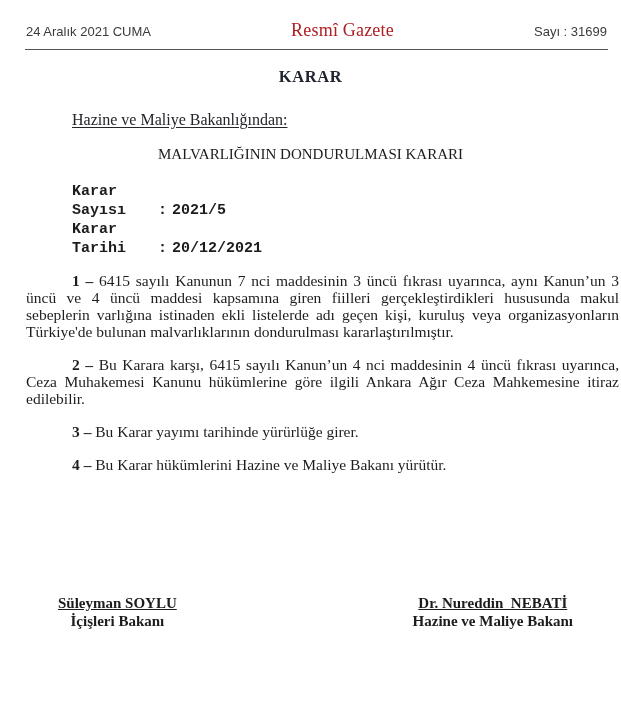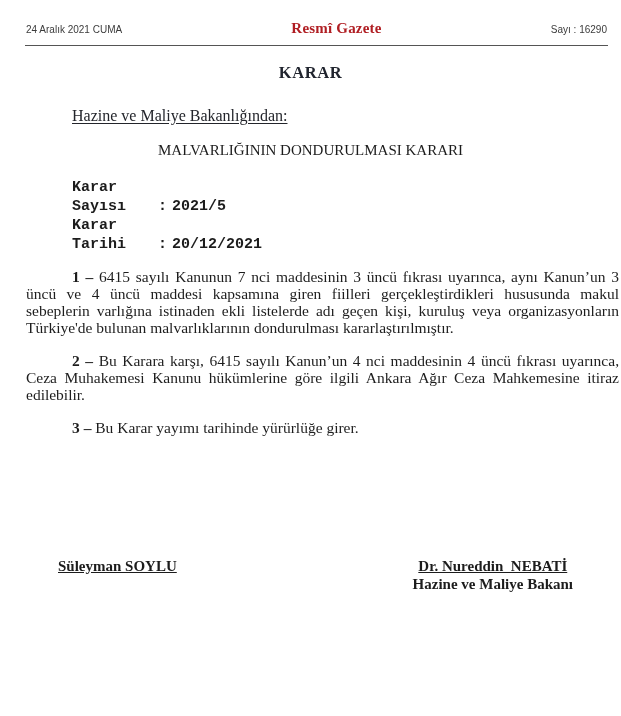--- a/index.html
+++ b/index.html
@@ -22,26 +22,26 @@
   
   .masthead {
     display: flex;
     justify-content: space-between;
     align-items: baseline;
     padding: 20px 14px 0 26px;
   }
   .masthead .date,
   .masthead .issue {
     font-family: "Liberation Sans", sans-serif;
-    font-size: 10px;
+    font-size: 13px;
     color: #3b3b3b;
   }
   .masthead .gztitle {
-    font-size: 15px;
-    font-weight: bold;
+    font-size: 18px;
+    font-weight: normal;
     letter-spacing: 0.2px;
   }
   .header-rule {
     border: none;
     border-top: 1.6px solid #555555;
     margin: 8px 13px 0 25px;
     height: 0;
   }
   
   .karar-heading {
@@ -114,21 +114,21 @@
   }
 </style>
 </head>
 <body>
 
 <div class="page">
 
   <div class="masthead">
     <span class="date">24 Aralık 2021 CUMA</span>
     <span class="gztitle" style="color: rgb(176, 30, 35);">Resmî Gazete</span>
-    <span class="issue">Sayı : 16290</span>
+    <span class="issue">Sayı : 31699</span>
   </div>
 
   <hr class="header-rule">
 
   <div class="karar-heading">KARAR</div>
 
   <div class="authority">Hazine ve Maliye Bakanlığından:</div>
 
   <div class="subtitle">MALVARLIĞININ DONDURULMASI KARARI</div>
 
@@ -147,25 +147,30 @@
       <span>6415 sayılı Kanunun 7 nci maddesinin 3 üncü fıkrası uyarınca, aynı Kanun’un 3 üncü ve 4 üncü maddesi kapsamına giren fiilleri gerçekleştirdikleri hususunda makul sebeplerin varlığına istinaden ekli listelerde adı geçen kişi, kuruluş veya organizasyonların Türkiye'de bulunan malvarlıklarının dondurulması kararlaştırılmıştır.</span>
     </p>
     <p class="para">
       <span class="para-num">2 –</span>
       <span>Bu Karara karşı, 6415 sayılı Kanun’un 4 nci maddesinin 4 üncü fıkrası uyarınca, Ceza Muhakemesi Kanunu hükümlerine göre ilgili Ankara Ağır Ceza Mahkemesine itiraz edilebilir.</span>
     </p>
     <p class="para">
       <span class="para-num">3 –</span>
       <span>Bu Karar yayımı tarihinde yürürlüğe girer.</span>
     </p>
+    <p class="para">
+      <span class="para-num">4 –</span>
+      <span>Bu Karar hükümlerini Hazine ve Maliye Bakanı yürütür.</span>
+    </p>
   </div>
 
   <div class="signatures">
     <div class="sig">
       <div class="sig-name">Süleyman SOYLU</div>
+      <div>İçişleri Bakanı</div>
     </div>
     <div class="sig">
       <div class="sig-name">Dr. Nureddin  NEBATİ</div>
       <div>Hazine ve Maliye Bakanı</div>
     </div>
   </div>
 
 </div>
 
 </body></html>

